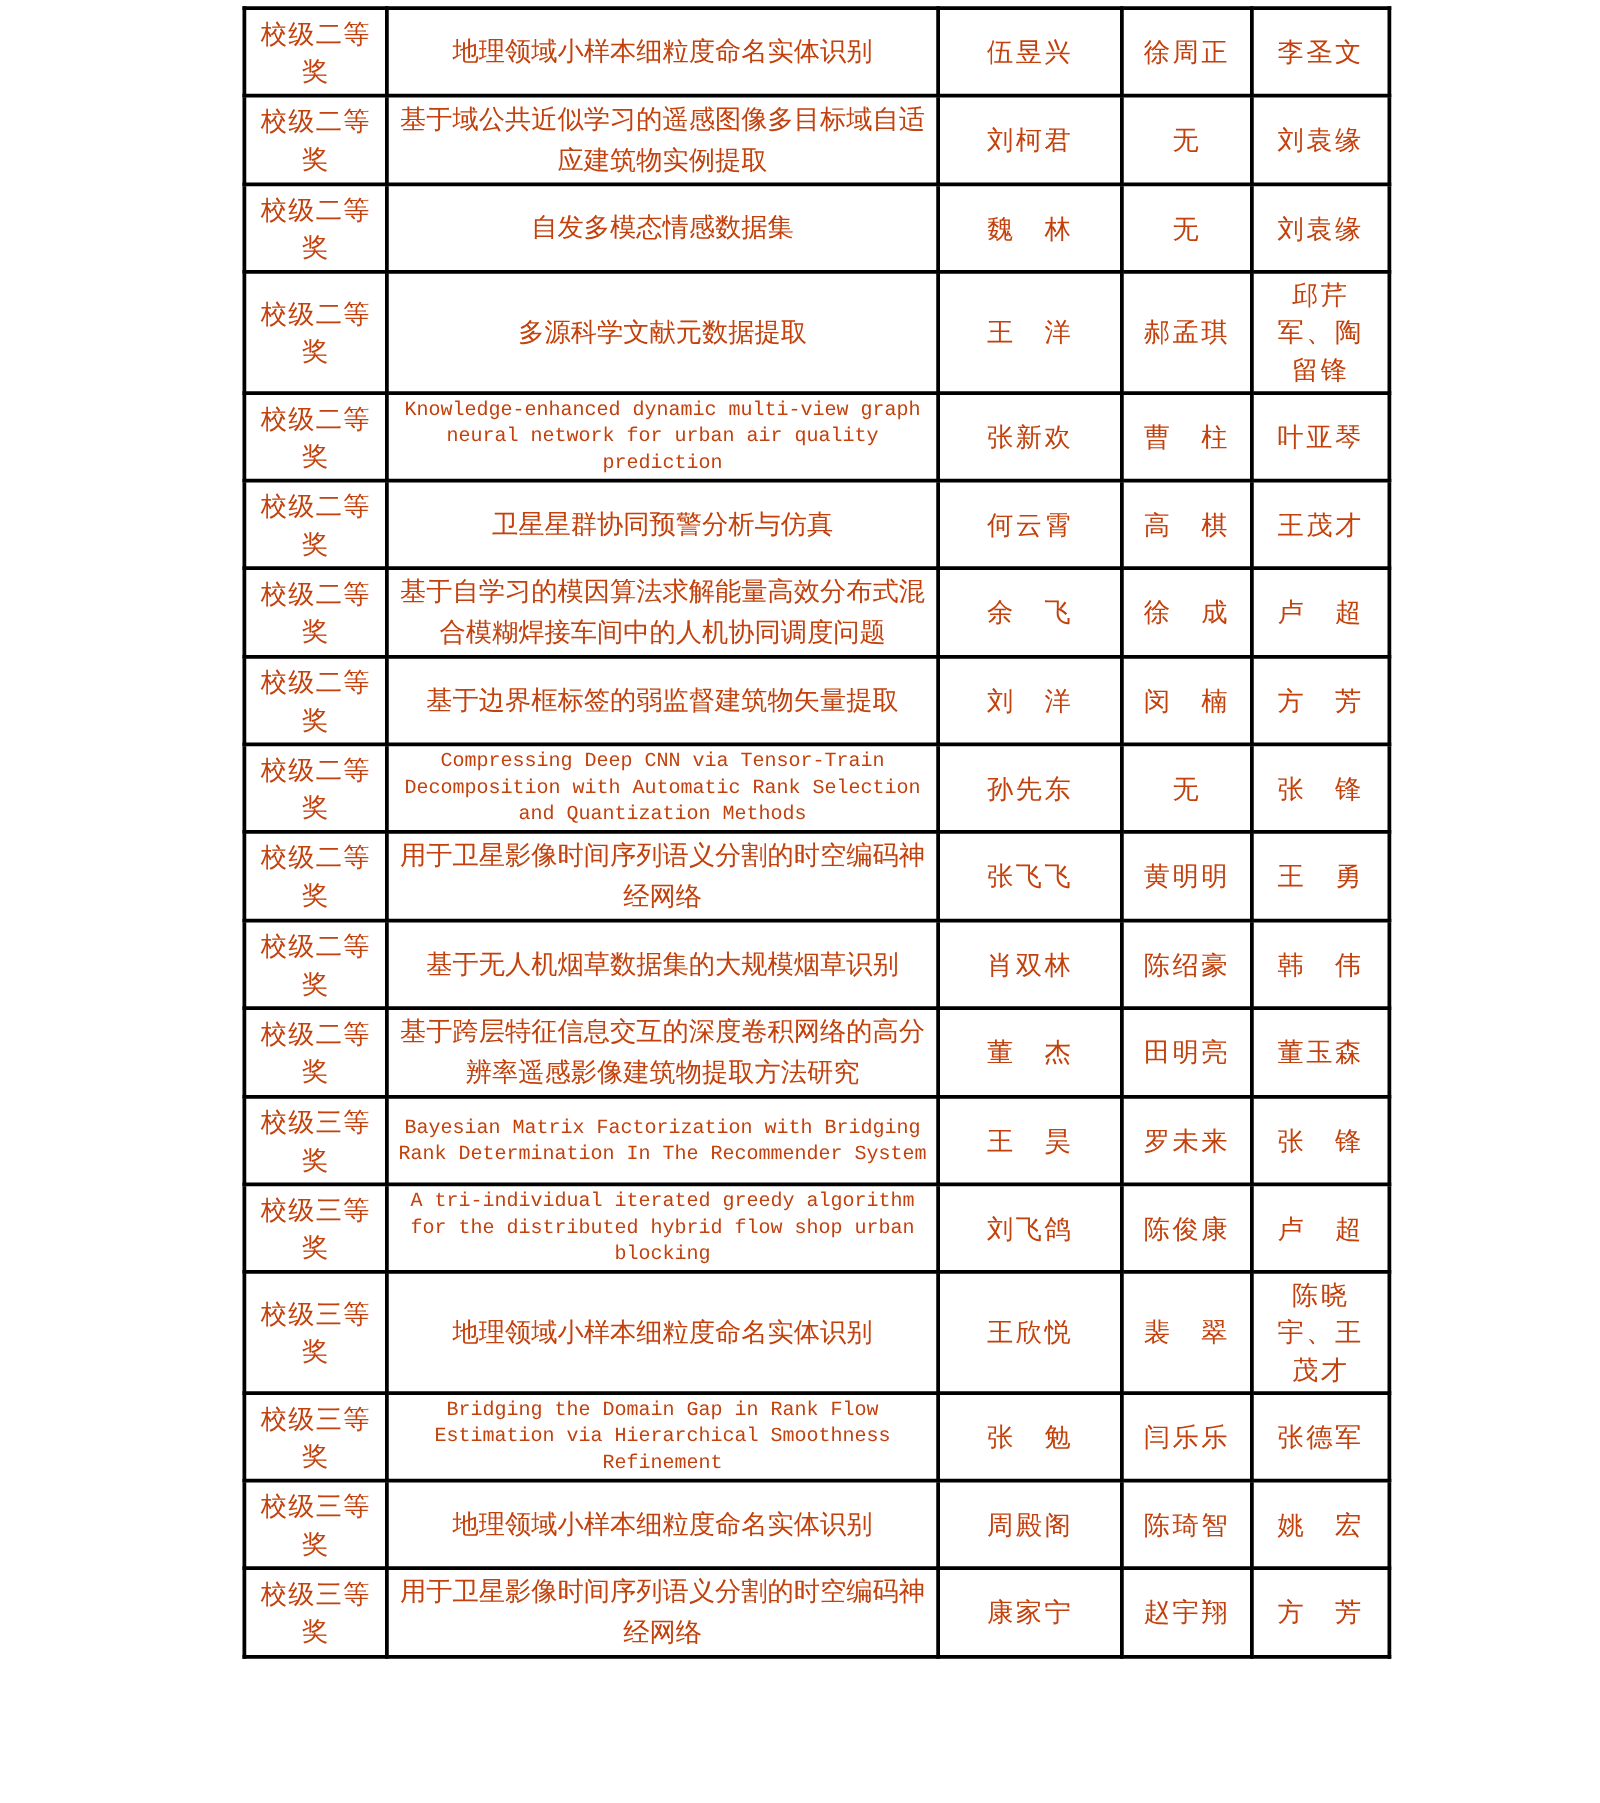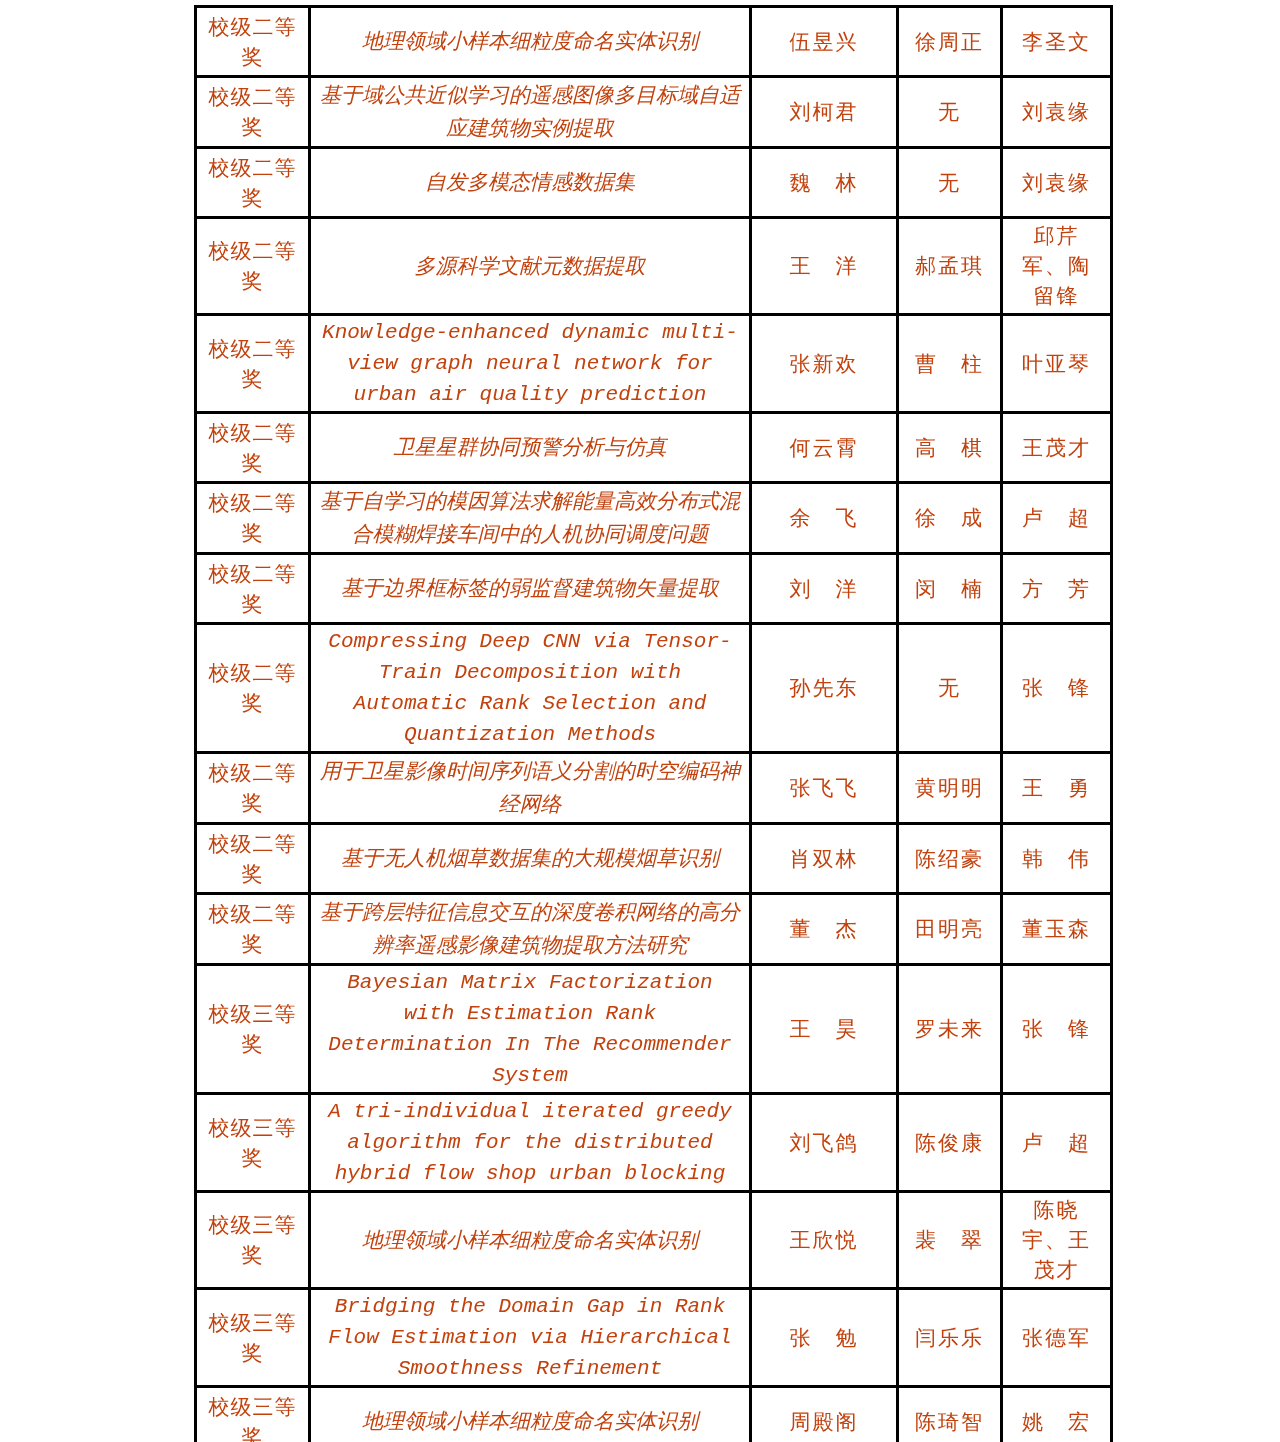--- a/index.html
+++ b/index.html
@@ -35,26 +35,25 @@
   }
   tr.award-row { height: 70px; }
   td.c-award {
     line-height: 30px;
     padding: 2px 8px;
     letter-spacing: 1px;
   }
   td.c-title {
     line-height: 33px;
     padding: 1px 7px;
-    font-style: italic;
   }
   td.c-title.latin {
     font-family: "Liberation Mono", "DejaVu Sans Mono", monospace;
-    font-size: 21px;
-    line-height: 31px;
+    font-size: 16px;
+    line-height: 21px;
   }
   td.c-name {
     line-height: 30px;
     letter-spacing: 2px;
     padding: 2px 16px;
     text-align: center;
   }
 </style>
 </head>
 <body>
@@ -160,21 +159,21 @@
   <tr class="award-row">
     <td class="c-award">校级二等奖</td>
     <td class="c-title">基于跨层特征信息交互的深度卷积网络的高分辨率遥感影像建筑物提取方法研究</td>
     <td class="c-name">董　杰</td>
     <td class="c-name">田明亮</td>
     <td class="c-name">董玉森</td>
   </tr>
 
   <tr class="award-row">
     <td class="c-award">校级三等奖</td>
-    <td class="c-title latin">Bayesian Matrix Factorization with Estimation Rank Determination In The Recommender System</td>
+    <td class="c-title latin">Bayesian Matrix Factorization with Bridging Rank Determination In The Recommender System</td>
     <td class="c-name">王　昊</td>
     <td class="c-name">罗未来</td>
     <td class="c-name">张　锋</td>
   </tr>
 
   <tr class="award-row">
     <td class="c-award">校级三等奖</td>
     <td class="c-title latin">A tri-individual iterated greedy algorithm for the distributed hybrid flow shop urban blocking</td>
     <td class="c-name">刘飞鸽</td>
     <td class="c-name">陈俊康</td>

